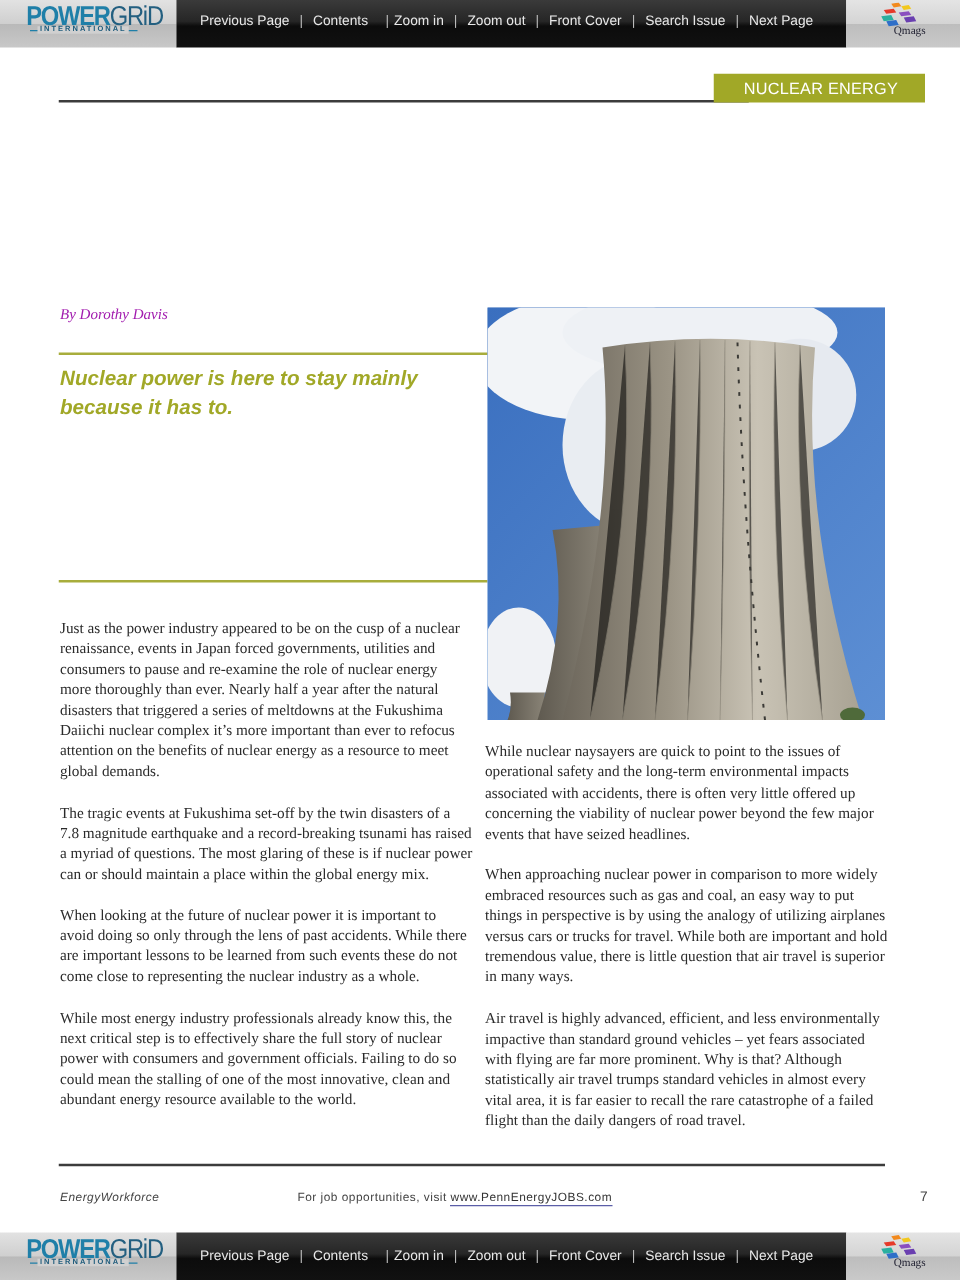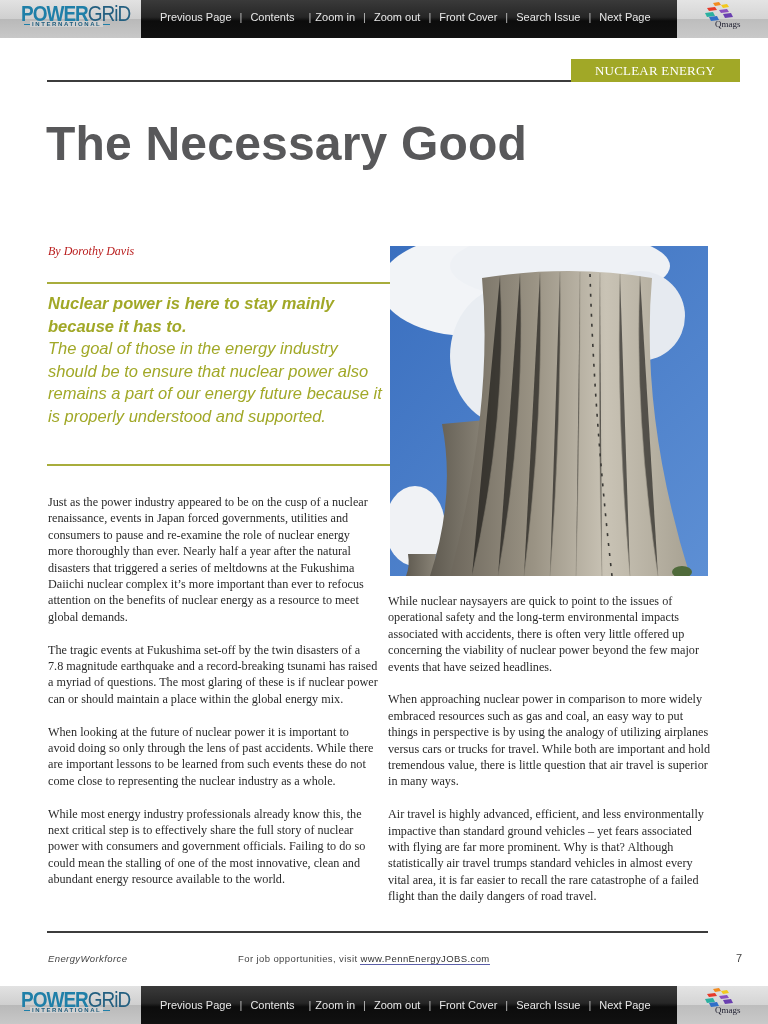--- a/index.html
+++ b/index.html
@@ -22,26 +22,26 @@
   .tb-nav .sep { color: #bbb; font-family: "Liberation Sans", sans-serif; font-size: 11px; padding: 0 8px; }
   .toolbar.top .tb-nav { align-items: flex-start; padding-top: 11px; }
   .toolbar.bottom .tb-nav { align-items: flex-start; padding-top: 13px; }
 
   .tb-qmags { width: 91px; height: 100%; background: linear-gradient(#e4e4e4 0%, #d4d4d4 50%, #bdbdbd 51%, #c9c9c9 100%); position: relative; cursor: pointer; }
   .qm-logo { position: absolute; left: 22px; top: 2px; width: 40px; height: 22px; }
   .qm-text { position: absolute; left: 38px; top: 19px; font-family: "Liberation Serif", serif; font-size: 9px; color: #223; }
 
   
   .rule-top { position: absolute; left: 47px; top: 80px; width: 552px; height: 2px; background: #3c3c3c; }
-  .section-tag { position: absolute; left: 571px; top: 59px; width: 169px; height: 23px; background: #a1a827; color: #fff; font-family: Liberation Serif, serif; font-size: 13px; line-height: 23px; padding-left: 24px; letter-spacing: 0.2px; }
+  .section-tag { position: absolute; left: 571px; top: 59px; width: 169px; height: 23px; background: #a1a827; color: #fff; font-family: Liberation Sans, sans-serif; font-size: 13px; line-height: 23px; padding-left: 24px; letter-spacing: 0.2px; }
 
   
   .title { position: absolute; left: 46px; top: 121px; width: 700px; font-family: "Liberation Sans", sans-serif; font-weight: bold; font-size: 48px; line-height: 46px; color: #58585a; letter-spacing: 0.2px; }
 
-  .byline { position: absolute; left: 48px; top: 244px; font-style: italic; font-size: 12px; color: #b91c1c; }
+  .byline { position: absolute; left: 48px; top: 244px; font-style: italic; font-size: 12px; color: #a21caf; }
 
   
   .pq-rule { position: absolute; left: 47px; width: 343px; height: 2px; background: #a8ad3c; }
   .pq-rule.a { top: 282px; }
   .pq-rule.b { top: 464px; }
   .pullquote { position: absolute; left: 48px; top: 292px; width: 340px; font-family: Liberation Sans, sans-serif; font-style: italic; font-size: 16.5px; line-height: 22.6px; color: #a1a827; }
   .pullquote .lead { font-weight: bold; display: block; }
   .pullquote .rest { display: block; }
 
   
@@ -96,29 +96,28 @@
       <polygon points="10,15 18,14 20,18 12,19" fill="#2f6fc8"></polygon>
     </svg>
     <div class="qm-text">Qmags</div>
   </div>
 </div>
 
 <div class="rule-top"></div>
 <div class="section-tag">NUCLEAR ENERGY</div>
 
 <h1 class="title">
-  <span>The Necessary Good</span><br>
+  <br>
 </h1>
 
 <div class="byline">By Dorothy Davis</div>
 
 <div class="pq-rule a"></div>
 <div class="pullquote">
   <span class="lead">Nuclear power is here to stay mainly because it has to.</span>
-  <span class="rest">The goal of those in the energy industry should be to ensure that nuclear power also remains a part of our energy future because it is properly understood and supported.</span>
 </div>
 <div class="pq-rule b"></div>
 
 <div class="photo">
   <svg width="318" height="330" viewBox="0 0 318 330">
     <defs>
       <linearGradient id="sky" x1="0" y1="0" x2="1" y2="1">
         <stop offset="0" stop-color="#3a6fbf"></stop>
         <stop offset="1" stop-color="#5d8fd4"></stop>
       </linearGradient>

